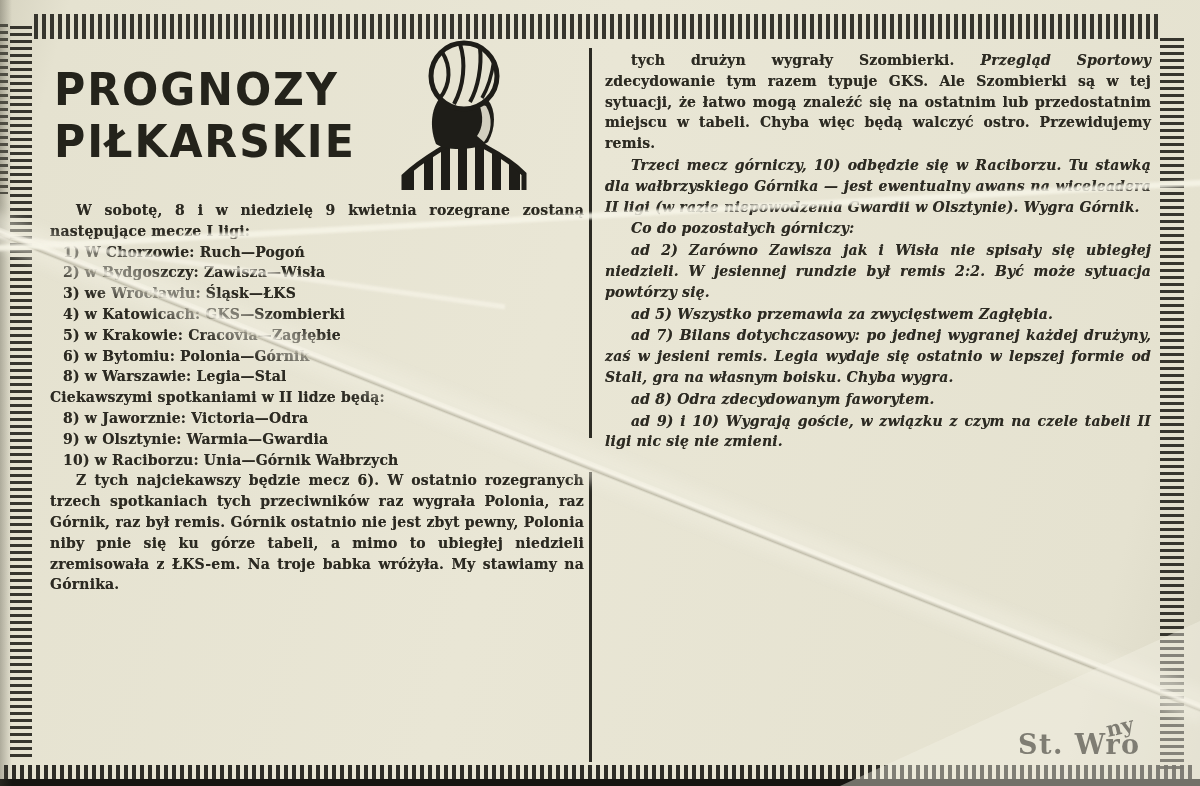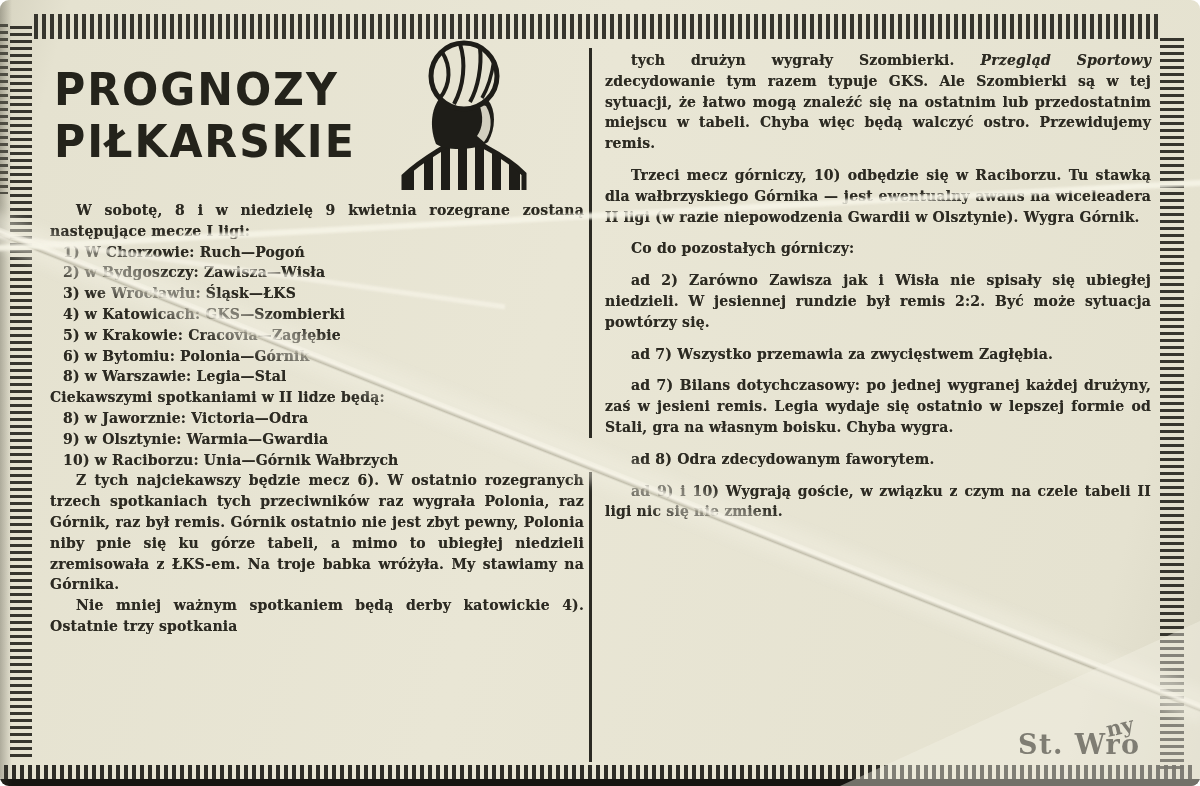--- a/index.html
+++ b/index.html
@@ -1,20 +1,19 @@
 <!DOCTYPE html>
 <html><head>
 <meta charset="utf-8">
 <style>
   html,body{margin:0;padding:0;}
   .page{
     position:relative; width:1200px; height:786px; overflow:hidden;
     background:linear-gradient(105deg,#d7d4c1 0,#e5e2d0 5%,#e9e6d5 45%,#e5e2d0 90%,#dad7c5 100%);
     font-family:"DejaVu Serif", serif;
-    border-radius:9px;
   }
   
   .b-top{position:absolute; left:34px; top:14px; width:1128px; height:25px;
     background:repeating-linear-gradient(90deg, rgba(45,44,37,.95) 0 4px, rgba(0,0,0,0) 4px 8px);}
   .b-bottom{position:absolute; left:4px; bottom:6px; width:1192px; height:15px;
     background:repeating-linear-gradient(90deg, rgba(36,35,30,.95) 0 4px, rgba(0,0,0,0) 4px 8px);}
   .b-left{position:absolute; left:10px; top:26px; width:22px; height:734px;
     background:repeating-linear-gradient(180deg, rgba(45,44,37,.95) 0 3px, rgba(0,0,0,0) 3px 7px);}
   .b-right{position:absolute; left:1160px; top:38px; width:24px; height:734px;
     background:repeating-linear-gradient(180deg, rgba(45,44,37,.95) 0 3px, rgba(0,0,0,0) 3px 7px);}
@@ -34,21 +33,21 @@
   .illus{position:absolute; left:398px; top:40px; width:132px; height:150px;}
 
   
   .col{position:absolute; color:#2c2a22; font-size:14px; line-height:20.8px; font-weight:bold;
     text-align:justify; letter-spacing:.2px; text-shadow:0 0 .4px rgba(44,42,34,.6);}
   .col-left{left:50px; top:200px; width:534px;}
   .col-right{left:605px; top:50px; width:546px;}
   .para{margin:0; text-indent:26px;}
   .match{margin:0; text-indent:0; padding-left:13px;}
   .flush{text-indent:0;}
-  .mt{margin-top:11px;}
+  .mt{margin-top:1px;font-style:italic;}
   em{font-style:italic;}
 
   
   .divider{position:absolute; left:589px; width:3px; background:#2b2a23;}
   .divider-a{top:48px; height:390px;}
   .divider-b{top:472px; height:290px;}
 
   
   .signature{position:absolute; left:1018px; top:729px; font-size:27px; font-weight:bold;
     color:#2c2a22; letter-spacing:1.5px; font-family:"DejaVu Serif", serif;}
@@ -126,29 +125,28 @@
     <p class="match">3) we Wrocławiu: Śląsk—ŁKS</p>
     <p class="match">4) w Katowicach: GKS—Szombierki</p>
     <p class="match">5) w Krakowie: Cracovia—Zagłębie</p>
     <p class="match">6) w Bytomiu: Polonia—Górnik</p>
     <p class="match">8) w Warszawie: Legia—Stal</p>
     <p class="para flush">Ciekawszymi spotkaniami w II lidze będą:</p>
     <p class="match">8) w Jaworznie: Victoria—Odra</p>
     <p class="match">9) w Olsztynie: Warmia—Gwardia</p>
     <p class="match">10) w Raciborzu: Unia—Górnik Wałbrzych</p>
     <p class="para">Z tych najciekawszy będzie mecz 6). W ostatnio rozegranych trzech spotkaniach tych przeciwników raz wygrała Polonia, raz Górnik, raz był remis. Górnik ostatnio nie jest zbyt pewny, Polonia niby pnie się ku górze tabeli, a mimo to ubiegłej niedzieli zremisowała z ŁKS-em. Na troje babka wróżyła. My stawiamy na Górnika.</p>
-    <p class="para">Nie mniej ważnym spotkaniem będą derby katowickie 4). Ostatnie trzy spotkania</p>
   </div>
 
   <div class="col col-right">
     <p class="para"><span>tych drużyn wygrały Szombierki. </span><em>Przegląd Sportowy</em><span> zdecydowanie tym razem typuje GKS. Ale Szombierki są w tej sytuacji, że łatwo mogą znaleźć się na ostatnim lub przedostatnim miejscu w tabeli. Chyba więc będą walczyć ostro. Przewidujemy remis.</span></p>
     <p class="para mt">Trzeci mecz górniczy, 10) odbędzie się w Raciborzu. Tu stawką dla wałbrzyskiego Górnika — jest ewentualny awans na wiceleadera II ligi (w razie niepowodzenia Gwardii w Olsztynie). Wygra Górnik.</p>
     <p class="para mt">Co do pozostałych górniczy:</p>
     <p class="para mt">ad 2) Zarówno Zawisza jak i Wisła nie spisały się ubiegłej niedzieli. W jesiennej rundzie był remis 2:2. Być może sytuacja powtórzy się.</p>
-    <p class="para mt">ad 7) Wszystko przemawia za zwycięstwem Zagłębia.</p>
+    <p class="para mt">ad 5) Wszystko przemawia za zwycięstwem Zagłębia.</p>
     <p class="para mt">ad 7) Bilans dotychczasowy: po jednej wygranej każdej drużyny, zaś w jesieni remis. Legia wydaje się ostatnio w lepszej formie od Stali, gra na własnym boisku. Chyba wygra.</p>
     <p class="para mt">ad 8) Odra zdecydowanym faworytem.</p>
     <p class="para mt">ad 9) i 10) Wygrają goście, w związku z czym na czele tabeli II ligi nic się nie zmieni.</p>
   </div>
 
   <div class="signature">St. Wro</div>
   <div class="sig-frag">ny</div>
 
   <div class="crease crease-a-soft"></div>
   <div class="crease crease-a"></div>

